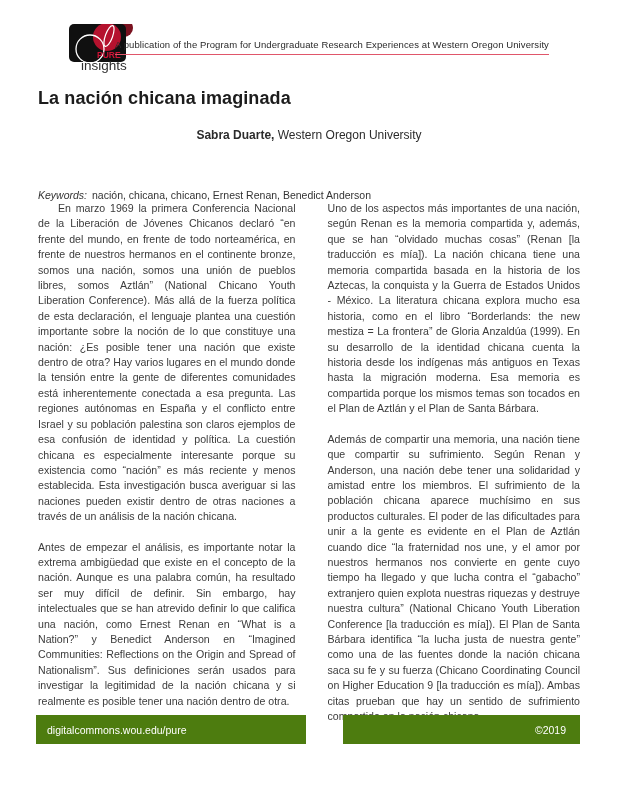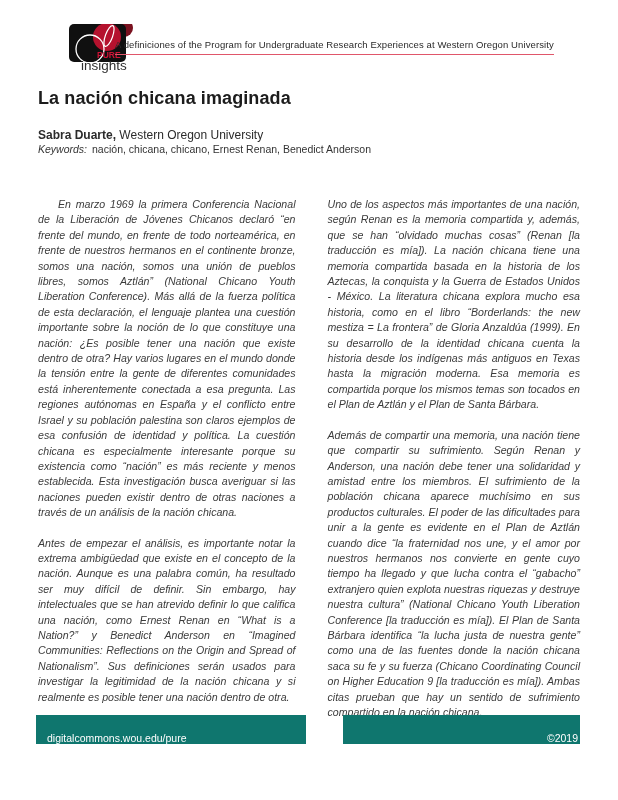--- a/index.html
+++ b/index.html
@@ -41,60 +41,59 @@
     width: 618px;
     padding: 88px 38px 0 38px;
   }
   .title {
     font-size: 18px;
     font-weight: bold;
     color: #1c1c1c;
     margin-bottom: 18px;
     letter-spacing: 0.1px;
   }
-  .byline { font-size: 12px; line-height: 16px; color: #2b2b2b; }
+  .byline { font-size: 12px; line-height: 16px; color: #2b2b2b; text-align: center; }
   .byline .bold { font-weight: bold; }
   .keywords-row {
+    margin-top: 46px;
     font-size: 10.5px;
     color: #333333;
   }
   .keywords-label { font-style: italic; }
   .keywords-value { margin-left: 5px; }
   
   .columns {
     display: flex;
     gap: 32px;
-    margin-top: 42px;
-    font-style: italic;
   }
   .col { text-align: justify; font-size: 10.6px; line-height: 15.4px; color: #3b3b3b; }
   .col-left  { width: 258px; }
   .col-right { width: 253px; }
   .col p { margin-bottom: 15px; }
   .indent-first { text-indent: 20px; }
   
   .footer {
     position: absolute;
     left: 36px;
     top: 715px;
     width: 544px;
     height: 29px;
     display: flex;
     gap: 2px;
   }
   .footer-seg {
-    background: #0f766e;
+    background: #4d7c0f;
     height: 29px;
     display: flex;
-    align-items: flex-end;
+    align-items: center;
     color: #ffffff;
     font-size: 10.5px;
   }
   .footer-left  { width: 270px; padding-left: 11px; }
-  .footer-right { flex: 1; justify-content: flex-end; padding-right: 2px; margin-left: 35px; }
+  .footer-right { flex: 1; justify-content: flex-end; padding-right: 14px; margin-left: 35px; }
 </style>
 </head>
 <body>
 
 <div class="page">
 
   <div class="logo-wrap">
     <svg width="110" height="50" viewBox="0 0 110 50">
       <defs>
         <clipPath id="logoclip">
@@ -106,21 +105,21 @@
       <g clip-path="url(#logoclip)">
         <circle cx="38" cy="13" r="14" fill="#b5122e"></circle>
         <circle cx="21" cy="25" r="14" fill="none" stroke="#ffffff" stroke-width="1.3"></circle>
         <ellipse cx="40" cy="12" rx="3.6" ry="11" transform="rotate(20 40 12)" fill="none" stroke="#ffffff" stroke-width="1.2"></ellipse>
       </g>
       <text x="28" y="33.5" font-size="8.5" font-weight="bold" fill="#cf1236" font-family="Liberation Sans, sans-serif">PURE</text>
       <text x="12" y="46" font-size="13.5" fill="#2f2f2f" font-family="Liberation Sans, sans-serif">insights</text>
     </svg>
   </div>
 
-  <div class="pub-line">A definiciones of the Program for Undergraduate Research Experiences at Western Oregon University</div>
+  <div class="pub-line">A publication of the Program for Undergraduate Research Experiences at Western Oregon University</div>
 
   <div class="content">
 
     <h1 class="title">La nación chicana imaginada</h1>
 
     <div class="byline">
       <span class="bold">Sabra Duarte,</span><span> Western Oregon University</span>
     </div>
 
     <div class="keywords-row">

